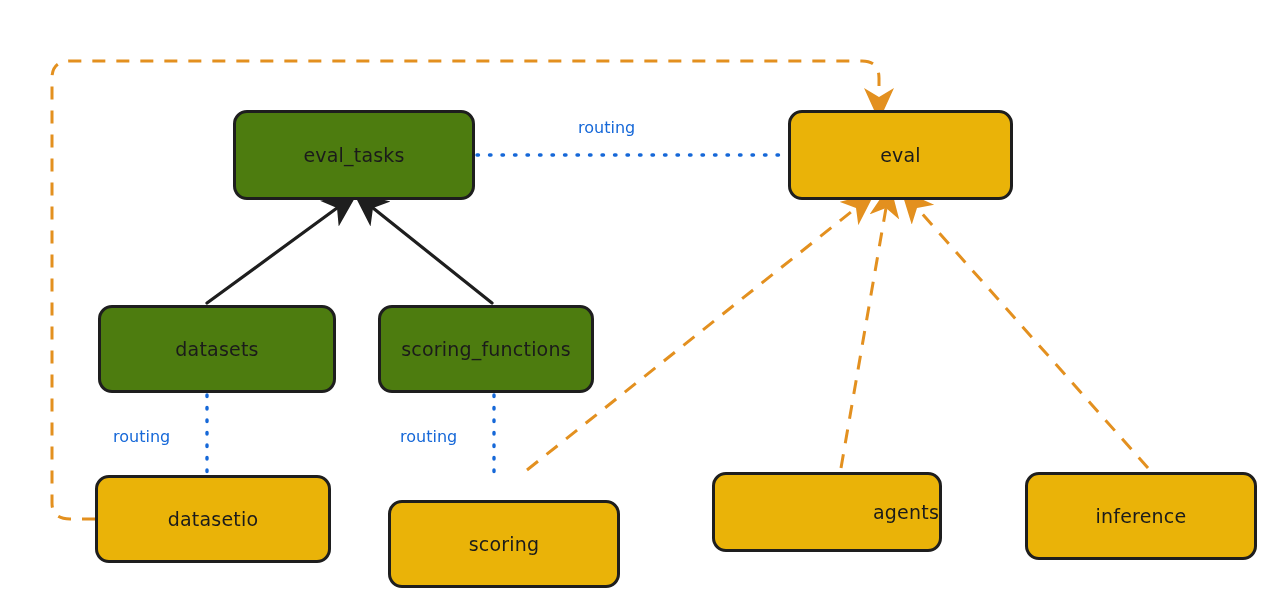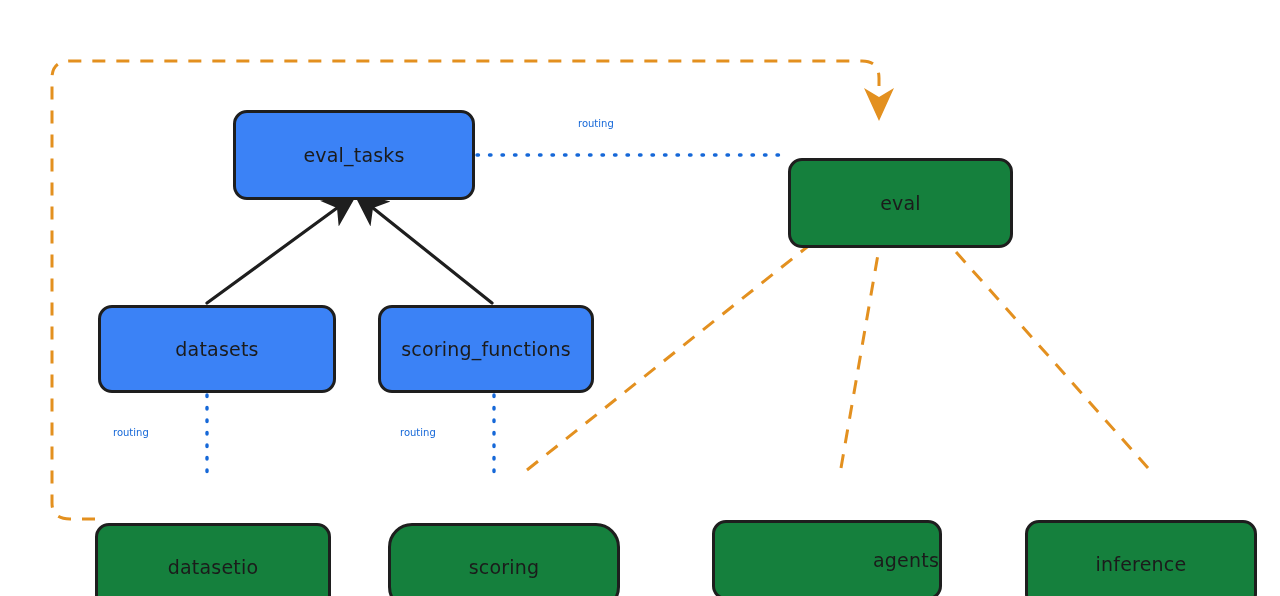--- a/index.html
+++ b/index.html
@@ -31,30 +31,30 @@
     align-items: center;
     justify-content: center;
     border: 3px solid #1e1e1e;
     border-radius: 14px;
     font-family: "DejaVu Sans", sans-serif;
     font-size: 19px;
     color: #1b1b1b;
     letter-spacing: 0.2px;
     z-index: 3;
   }
-  .node.blue  { background: #3b82f6; }
-  .node.green { background: #15803d; margin-top: 48px; }
+  .node.blue  { background: #4d7c0f; }
+  .node.green { background: #eab308; }
   .node-label {
     pointer-events: none;
     white-space: nowrap;
   }
   .edge-label {
     position: absolute;
     font-family: "DejaVu Sans", sans-serif;
-    font-size: 10px;
+    font-size: 16px;
     color: #1668d8;
     z-index: 4;
     white-space: nowrap;
   }
 </style>
 </head>
 <body>
 
 <div id="canvas">
 
@@ -100,21 +100,21 @@
   </div>
 
   <div class="node blue" style="left:378px; top:305px; width:216px; height:88px;">
     <span class="node-label">scoring_functions</span>
   </div>
 
   <div class="node green" style="left:95px; top:475px; width:236px; height:88px;">
     <span class="node-label">datasetio</span>
   </div>
 
-  <div class="node green" style="left:388px; top:475px; width:232px; height:88px;border-radius:24px;">
+  <div class="node green" style="left:388px; top:500px; width:232px; height:88px;">
     <span class="node-label">scoring</span>
   </div>
 
   <div class="node green" style="left:712px; top:472px; width:230px; height:80px;justify-content:flex-end;">
     <span class="node-label">agents</span>
   </div>
 
   <div class="node green" style="left:1025px; top:472px; width:232px; height:88px;border-radius:14px;">
     <span class="node-label">inference</span>
   </div>

